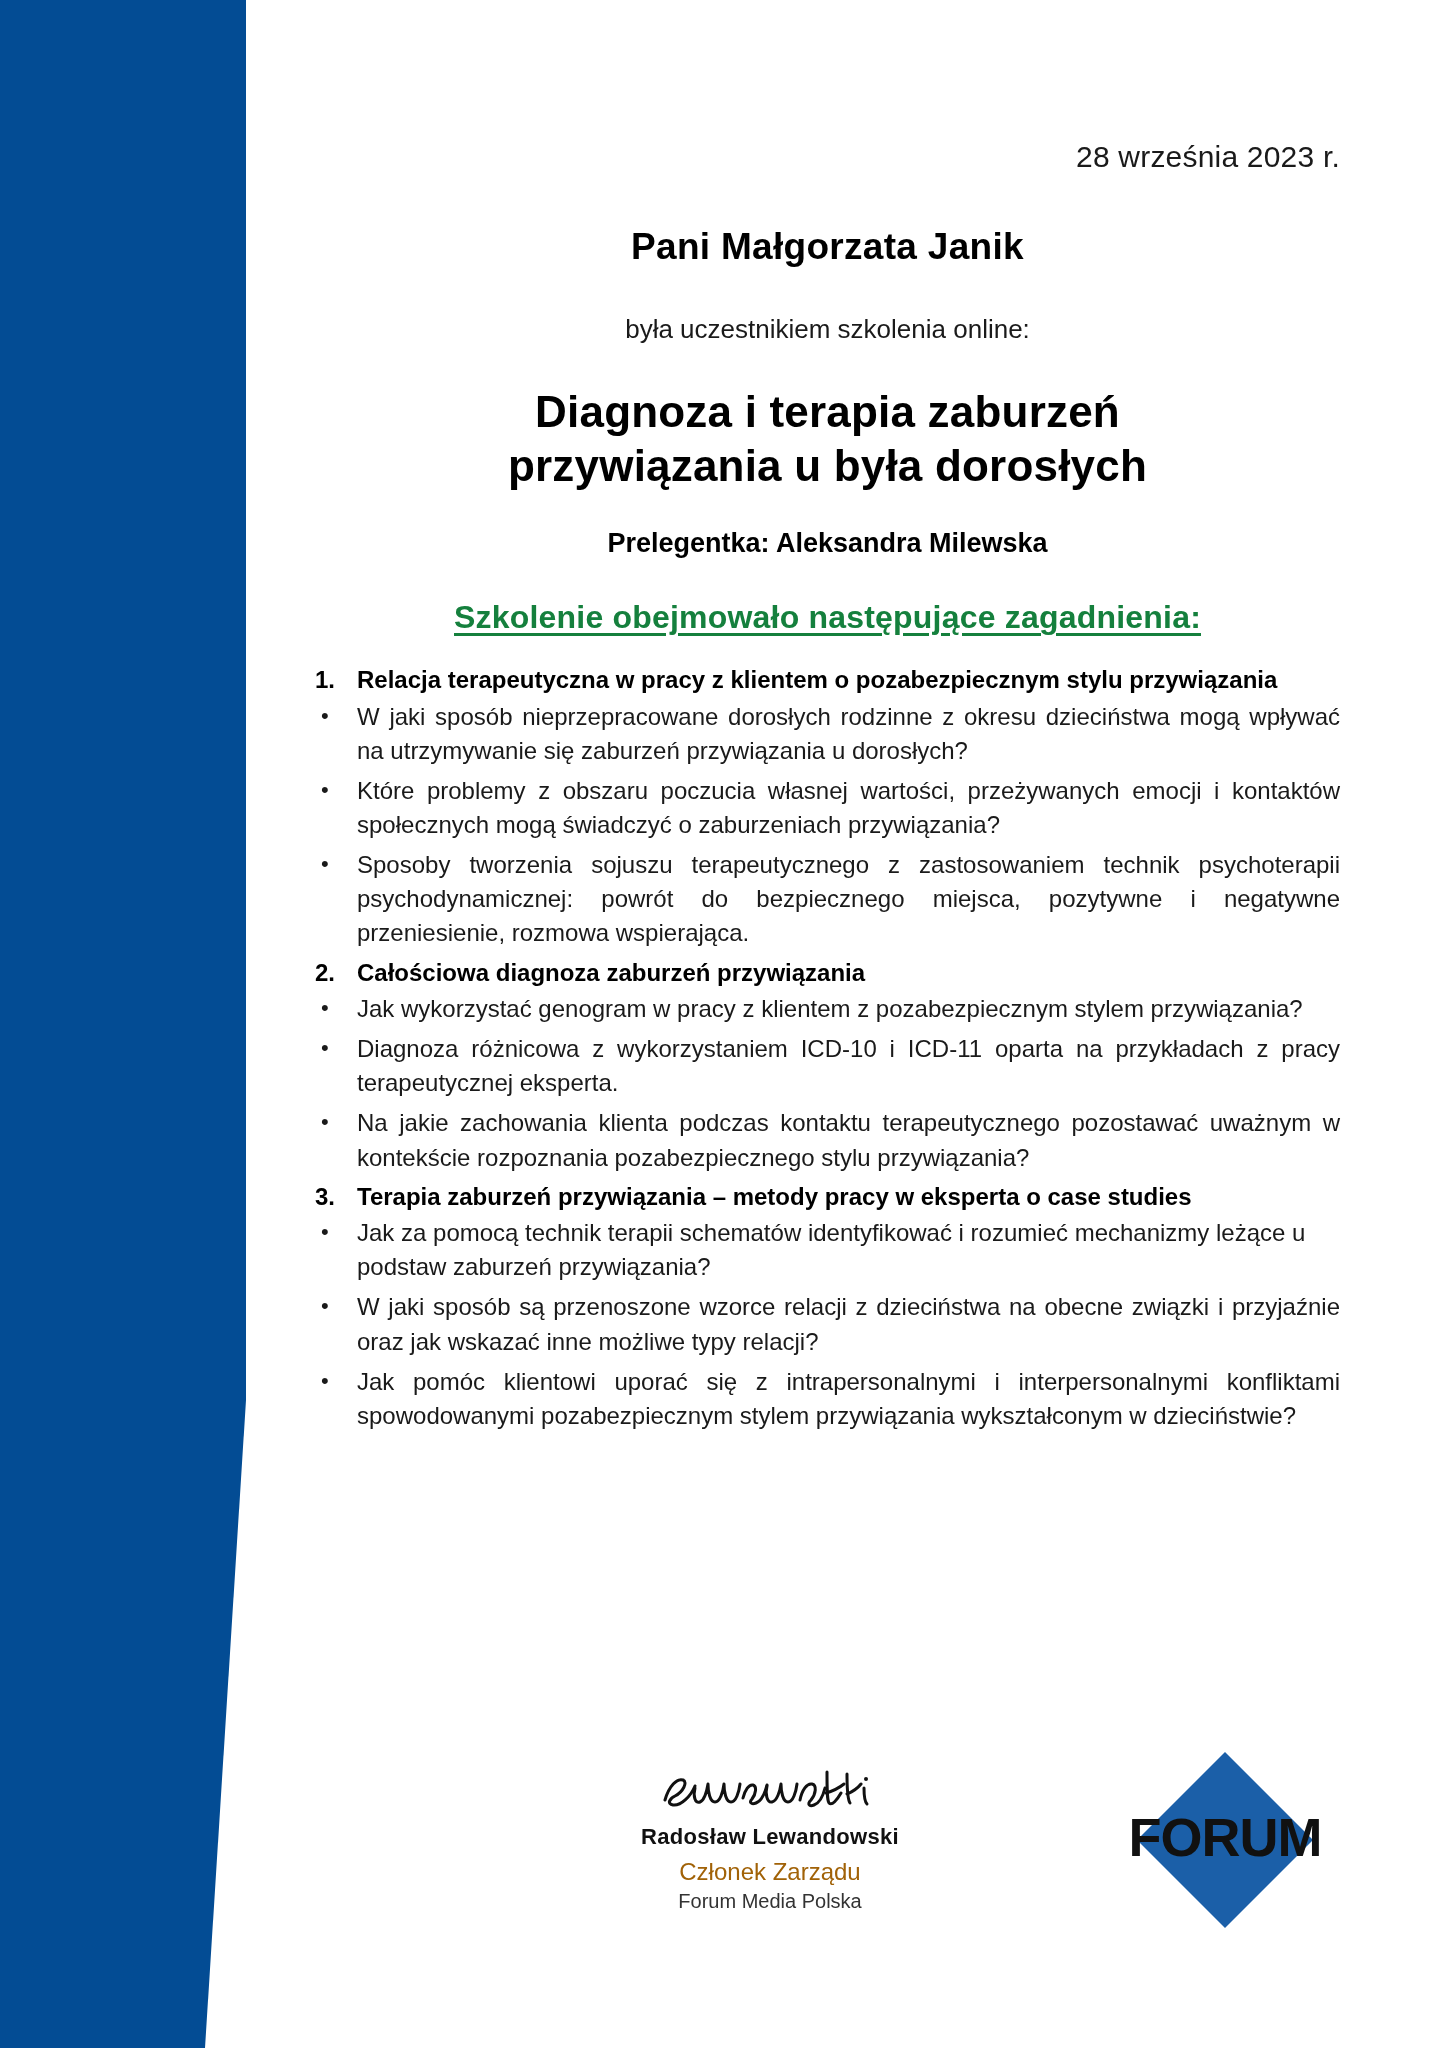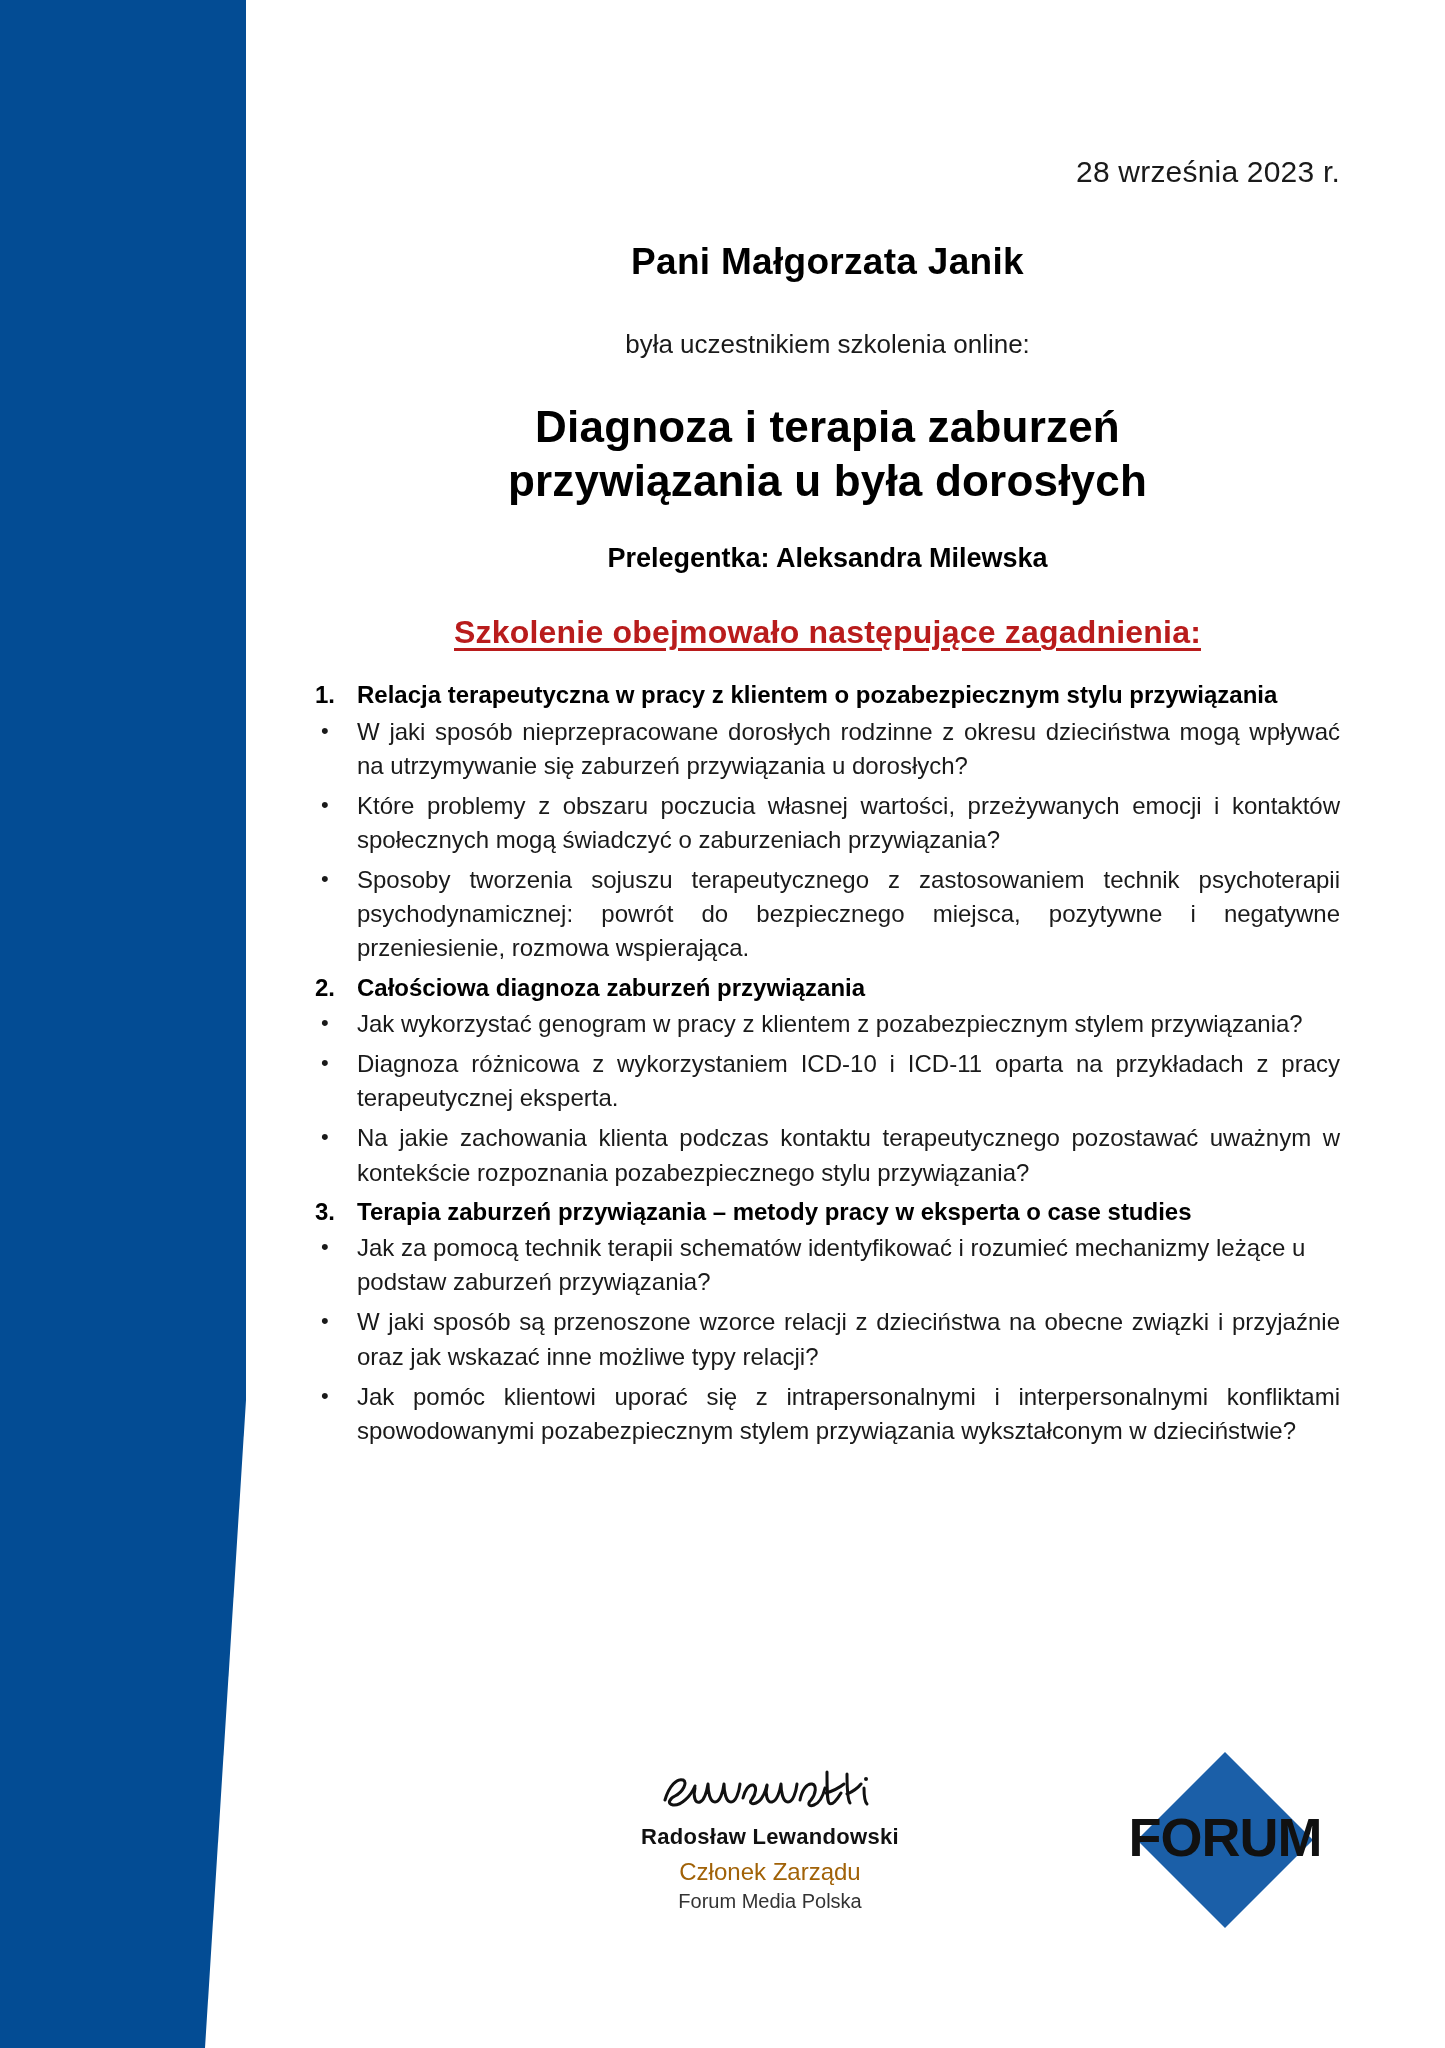--- a/index.html
+++ b/index.html
@@ -52,21 +52,21 @@
     font-weight: 400;
     letter-spacing: 24px;
     margin-left: -20px;
     margin-top: -110px;
   }
 
   
   .content {
     position: absolute;
     left: 260px;
-    top: 15px;
+    top: 0;
     width: 1185px;
     height: 1640px;
     box-sizing: border-box;
     padding: 0 105px 0 55px;
   }
 
   .date-line {
     text-align: right;
     font-size: 30px;
     color: #1a1a1a;
@@ -105,21 +105,21 @@
     font-size: 27px;
     font-weight: bold;
     color: #000000;
     margin-top: 36px;
   }
 
   .scope-heading {
     text-align: center;
     font-size: 32px;
     font-weight: bold;
-    color: #b91c1c;
+    color: #15803d;
     text-decoration: underline;
     text-underline-offset: 5px;
     margin-top: 40px;
     letter-spacing: 0.2px;
   }
 
   
   .agenda {
     margin-top: 28px;
   }

